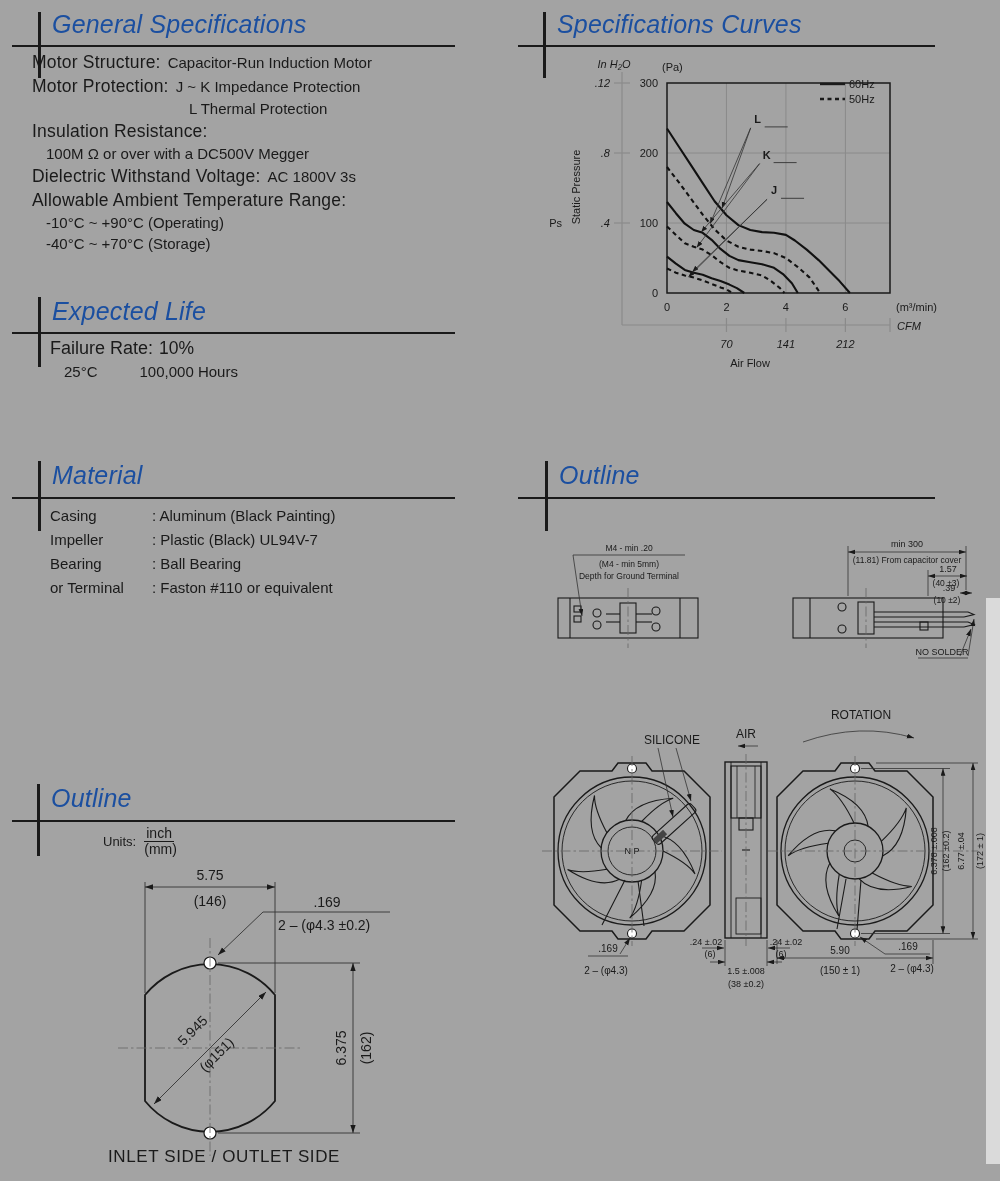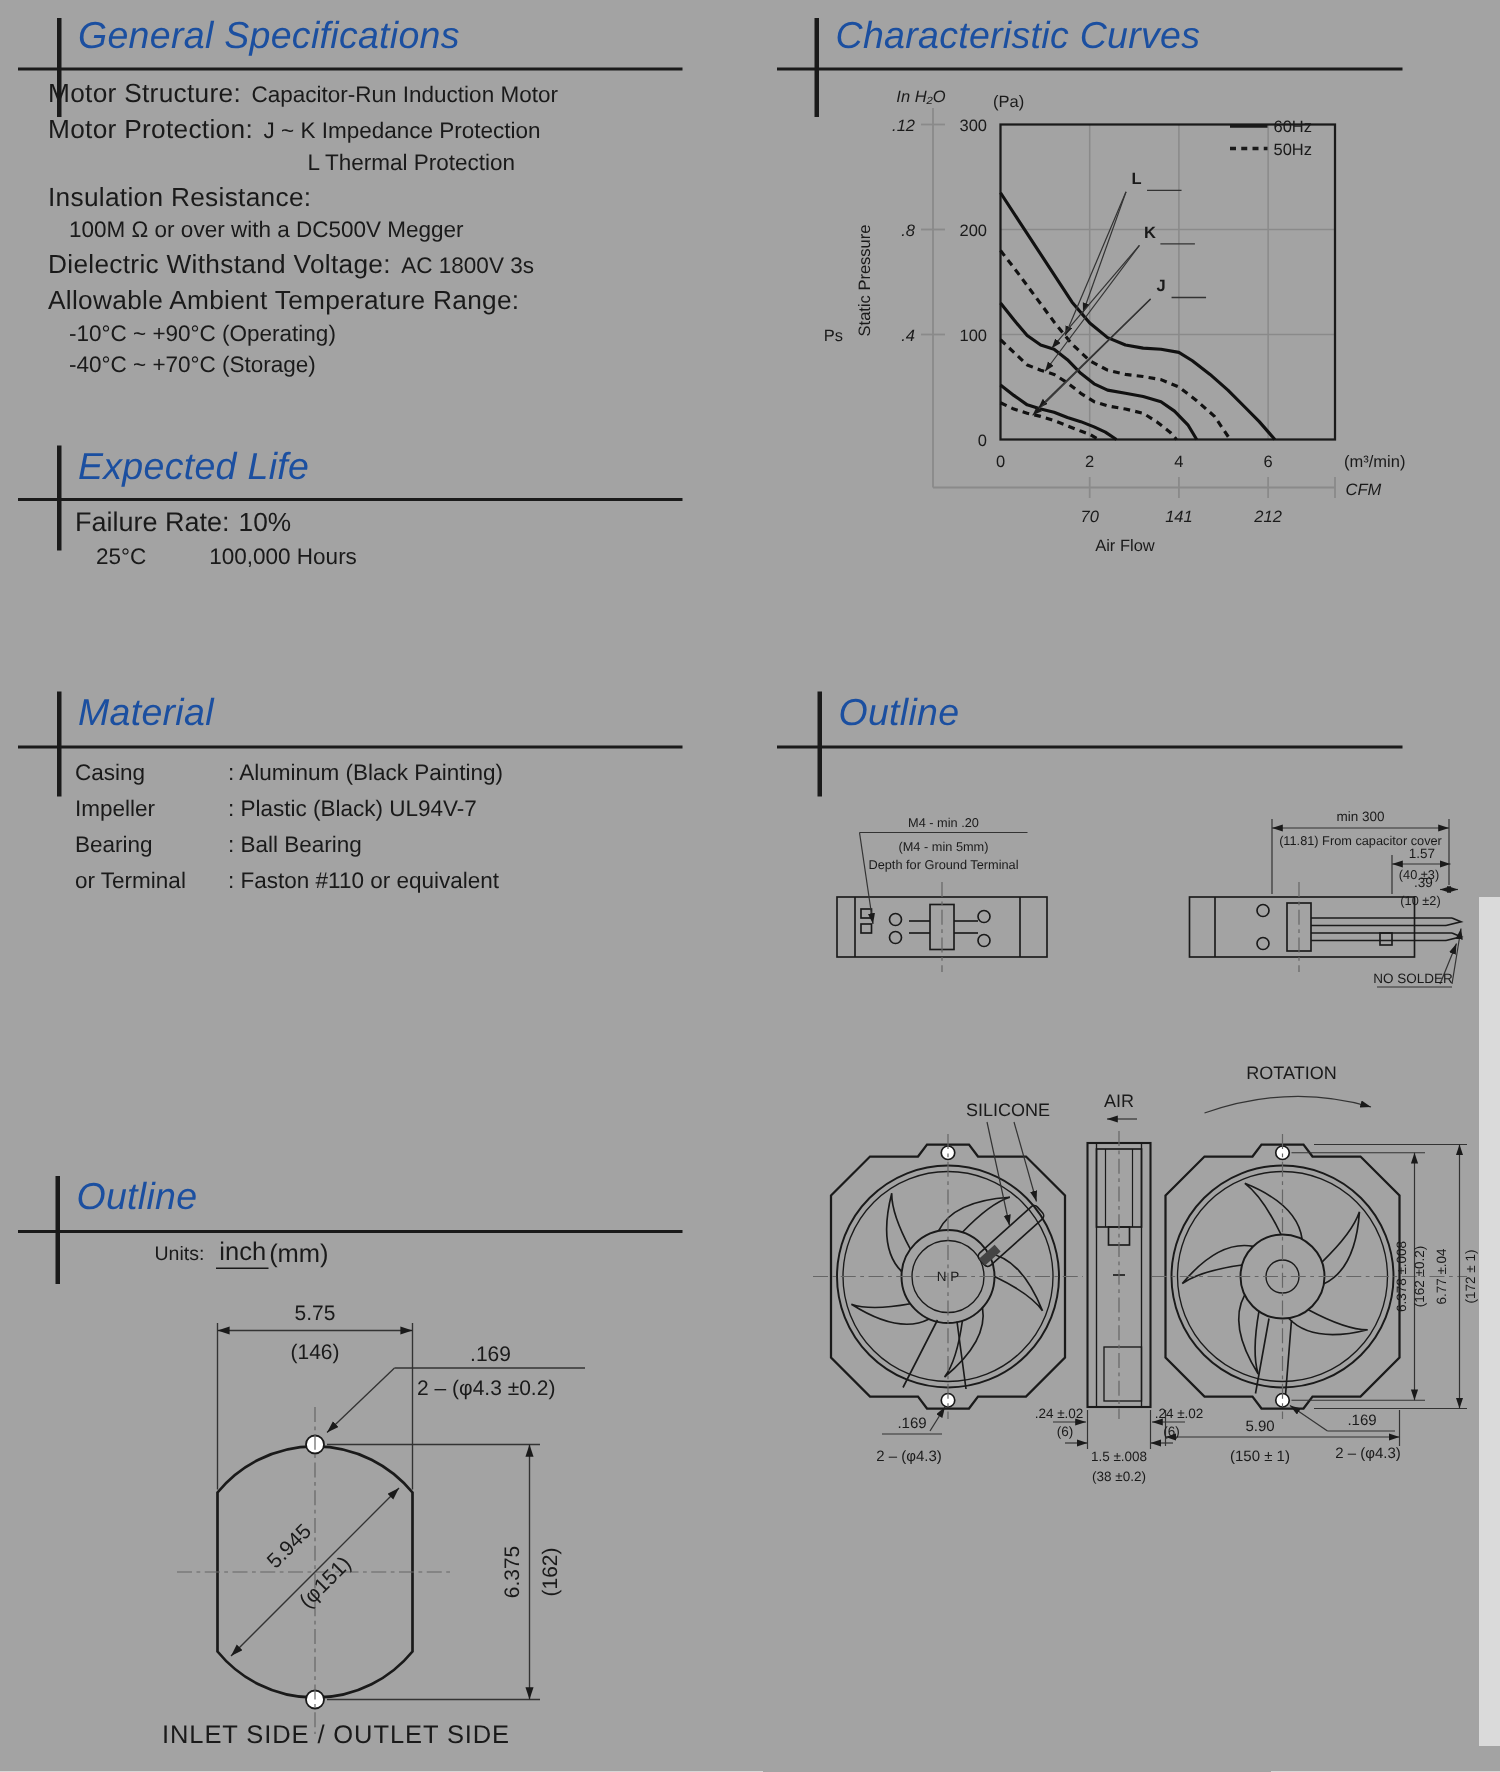--- a/index.html
+++ b/index.html
@@ -16,51 +16,51 @@
   .ind1{padding-left:14px}
   .ind2{padding-left:157px}
   .el-label{font-size:18px}
   .el-value{font-size:17.5px;margin-left:6px}
   .el-sub{font-size:15px;padding-left:14px;margin-top:4px}
   .el-sub .gap{display:inline-block;width:42px}
   .m-row{font-size:15px;margin-bottom:7px;display:flex}
   .m-label{width:102px;flex:none}
   .m-value{flex:none}
   .units{position:absolute;font-size:13px;display:flex;align-items:center}
-  .frac{display:inline-flex;flex-direction:row;align-items:flex-end;margin-left:8px;font-size:17px;line-height:1.1}
+  .frac{display:inline-flex;flex-direction:column;align-items:flex-start;margin-left:8px;font-size:14px;line-height:1.1}
   .frac .top{border-bottom:1.5px solid #1a1a1a;padding:0 2px}
   .caption{position:absolute;font-size:17px;letter-spacing:.6px}
   .edge-strip{position:absolute;background:#e7e7e7;opacity:.8}
   svg{position:absolute;overflow:visible}
   svg text{font-family:"Liberation Sans",sans-serif;fill:#1a1a1a;font-size:11px}
   text.t14{font-size:14px} text.t12{font-size:12px} text.t10{font-size:10px}
   text.t9{font-size:9px} text.t8{font-size:8.5px}
 </style>
 </head>
 <body>
 
 <div id="page">
 
   <div class="vbar" style="left:38px;top:12px;height:66px"></div>
   <div class="sec-title" style="left:52px;top:10px">General Specifications</div>
   <div class="rule" style="left:12px;top:45px;width:443px"></div>
   <div class="body-block" style="left:32px;top:52px;width:430px">
       <div class="gs-line"><span class="gs-label">Motor Structure:</span><span class="gs-value">Capacitor-Run Induction Motor</span></div>
       <div class="gs-line"><span class="gs-label">Motor Protection:</span><span class="gs-value">J ~ K Impedance Protection</span></div>
-      <div class="gs-line ind2"><span class="gs-value" style="margin-left: 16px;">L Thermal Protection</span></div>
+      <div class="gs-line ind2"><span class="gs-value" style="margin-left: 0px;">L Thermal Protection</span></div>
       <div class="gs-line"><span class="gs-label">Insulation Resistance:</span></div>
       <div class="gs-line ind1"><span class="gs-value" style="margin-left: 0px;">100M Ω or over with a DC500V Megger</span></div>
       <div class="gs-line"><span class="gs-label">Dielectric Withstand Voltage:</span><span class="gs-value">AC 1800V 3s</span></div>
       <div class="gs-line"><span class="gs-label">Allowable Ambient Temperature Range:</span></div>
       <div class="gs-line ind1"><span class="gs-value" style="margin-left: 0px;">-10°C ~ +90°C (Operating)</span></div>
       <div class="gs-line ind1"><span class="gs-value" style="margin-left: 0px;">-40°C ~ +70°C (Storage)</span></div>
     </div>
 
   <div class="vbar" style="left:543px;top:12px;height:66px"></div>
-  <div class="sec-title" style="left:557px;top:10px">Characteristic Curves</div>
+  <div class="sec-title" style="left:557px;top:10px">Specifications Curves</div>
   <div class="rule" style="left:518px;top:45px;width:417px"></div>
   <svg id="curves-svg" style="left:540px;top:55px" width="460" height="335" viewBox="0 0 460 335">
       <defs>
         <marker id="a1" markerWidth="9" markerHeight="7" refX="8" refY="3" orient="auto">
           <path d="M0,0 L8,3 L0,6 z" fill="#1a1a1a"></path>
         </marker>
       </defs>
       <line x1="186.46666666666667" y1="28" x2="186.46666666666667" y2="238" stroke="#8a8a8a" stroke-width="1"></line>
       <line x1="245.93333333333334" y1="28" x2="245.93333333333334" y2="238" stroke="#8a8a8a" stroke-width="1"></line>
       <line x1="305.4" y1="28" x2="305.4" y2="238" stroke="#8a8a8a" stroke-width="1"></line>

